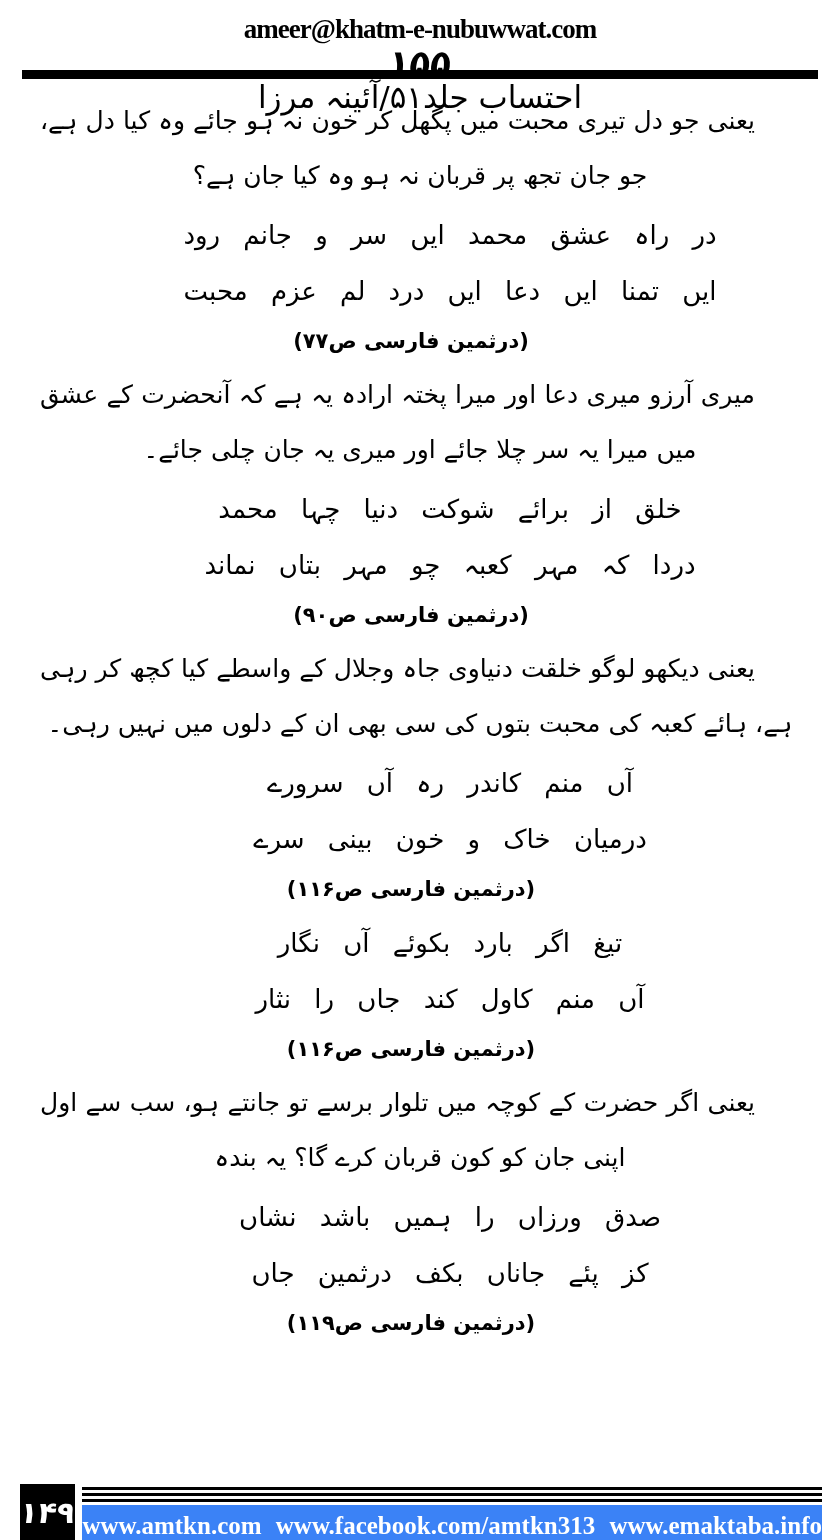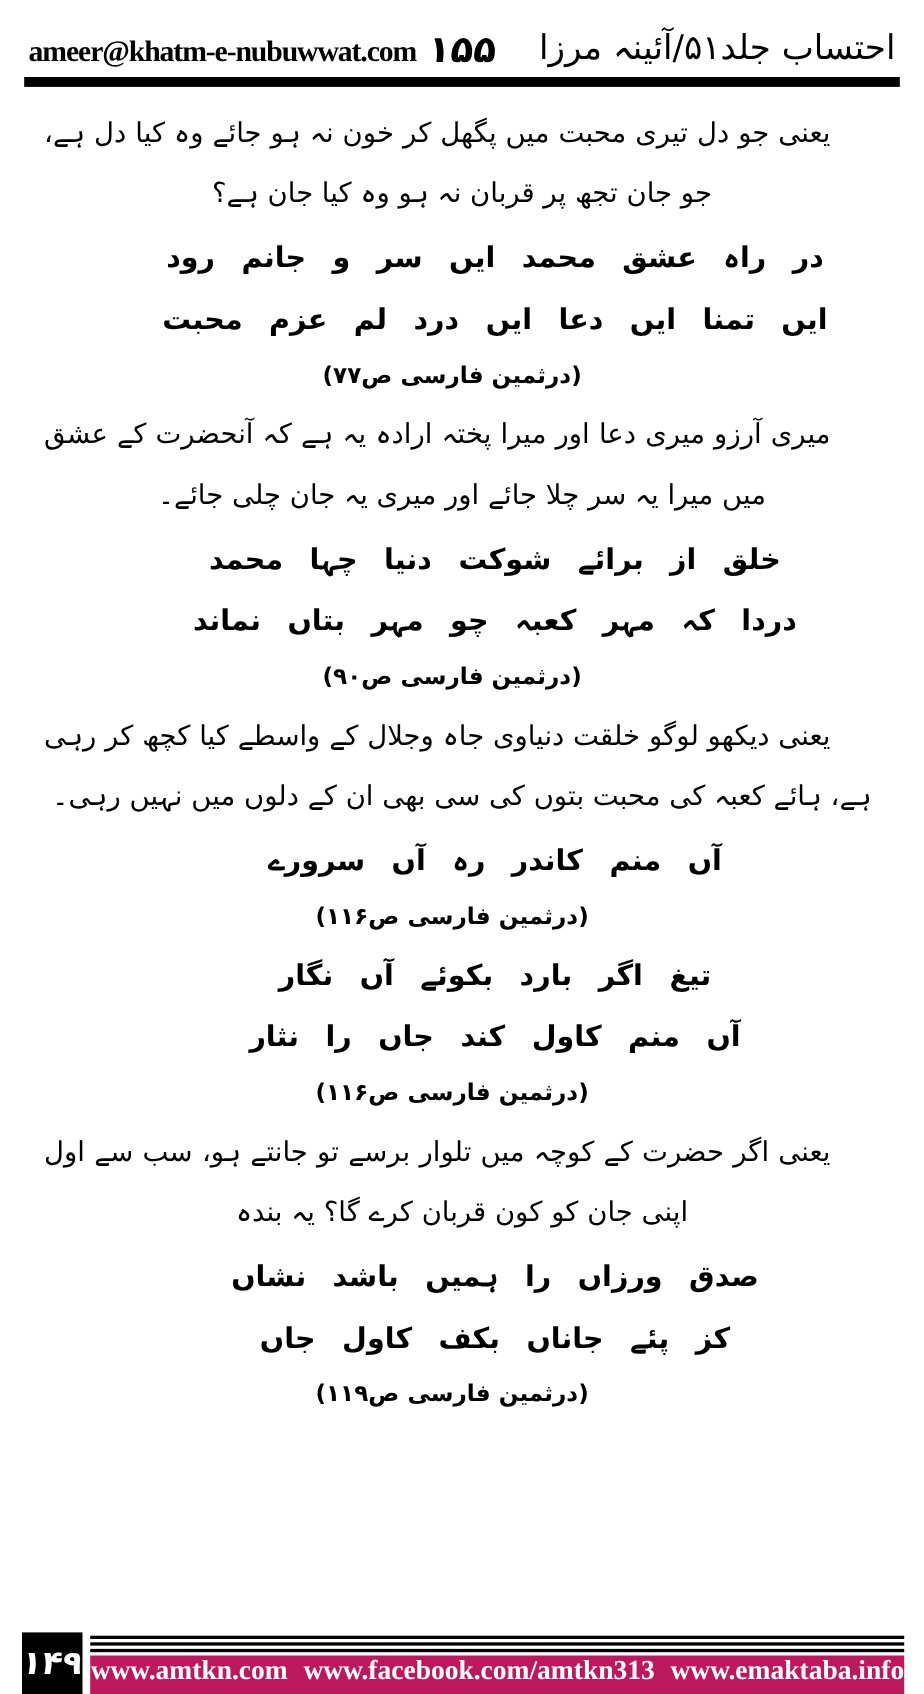--- a/index.html
+++ b/index.html
@@ -9,23 +9,24 @@
     height: 1540px;
     position: relative;
     overflow: hidden;
     font-family: "DejaVu Sans", sans-serif;
     color: #000000;
   }
   
   .page-header {
     direction: ltr;
     display: flex;
-    align-items: flex-end;
+    align-items: center;
     padding: 14px 26px 0 26px;
     height: 62px;
+    flex-direction: column;
   }
   .header-email {
     flex: 1;
     font-family: "Liberation Serif", serif;
     font-weight: bold;
     font-size: 27px;
     letter-spacing: -1px;
     white-space: nowrap;
   }
   .header-page-number {
@@ -57,21 +58,21 @@
     font-weight: normal;
     line-height: 55px;
     text-align: justify;
     text-align-last: center;
     text-indent: 45px;
     margin-top: 4px;
   }
   .couplet {
     text-align: center;
     font-size: 26px;
-    font-weight: bold;
+    font-weight: normal;
     line-height: 56px;
     word-spacing: 15px;
     margin: 4px 30px 0 90px;
   }
   .citation {
     direction: rtl;
     text-align: center;
     font-size: 21px;
     font-weight: bold;
     line-height: 40px;
@@ -106,24 +107,24 @@
     flex-direction: column;
   }
   .footer-rules { padding-top: 3px; }
   .rule-thin {
     height: 3px;
     background: #000;
     margin-bottom: 3px;
   }
   .footer-links-bar {
     flex: 1;
-    background: #be185d;
+    background: #3b82f6;
     color: #fff;
     display: flex;
-    align-items: flex-start;
+    align-items: flex-end;
     justify-content: center;
   }
   .footer-links {
     font-family: "Liberation Serif", serif;
     font-weight: bold;
     font-size: 25px;
     word-spacing: 8px;
     white-space: nowrap;
   }
 </style>
@@ -149,33 +150,34 @@
   <div class="para">میری آرزو میری دعا اور میرا پختہ ارادہ یہ ہے کہ آنحضرت کے عشق میں میرا یہ سر چلا جائے اور میری یہ جان چلی جائے۔</div>
   <div class="couplet">
     <div>خلق از برائے شوکت دنیا چہا محمد</div>
     <div>دردا کہ مہر کعبہ چو مہر بتاں نماند</div>
   </div>
   <div class="citation">(درثمین فارسی ص۹۰)</div>
 
   <div class="para">یعنی دیکھو لوگو خلقت دنیاوی جاہ وجلال کے واسطے کیا کچھ کر رہی ہے، ہائے کعبہ کی محبت بتوں کی سی بھی ان کے دلوں میں نہیں رہی۔</div>
   <div class="couplet">
     <div>آں منم کاندر رہ آں سرورے</div>
+    <div>درمیان خاک و خون بینی سرے</div>
   </div>
   <div class="citation">(درثمین فارسی ص۱۱۶)</div>
 
   <div class="couplet">
     <div>تیغ اگر بارد بکوئے آں نگار</div>
     <div>آں منم کاول کند جاں را نثار</div>
   </div>
   <div class="citation">(درثمین فارسی ص۱۱۶)</div>
 
   <div class="para">یعنی اگر حضرت کے کوچہ میں تلوار برسے تو جانتے ہو، سب سے اول اپنی جان کو کون قربان کرے گا؟ یہ بندہ</div>
   <div class="couplet">
     <div>صدق ورزاں را ہمیں باشد نشاں</div>
-    <div>کز پئے جاناں بکف کاول جاں</div>
+    <div>کز پئے جاناں بکف درثمین جاں</div>
   </div>
   <div class="citation">(درثمین فارسی ص۱۱۹)</div>
 
 </div>
 
 <div class="page-footer">
   <div class="footer-page-number">
     <span>۱۴۹</span>
   </div>
   <div class="footer-right">

